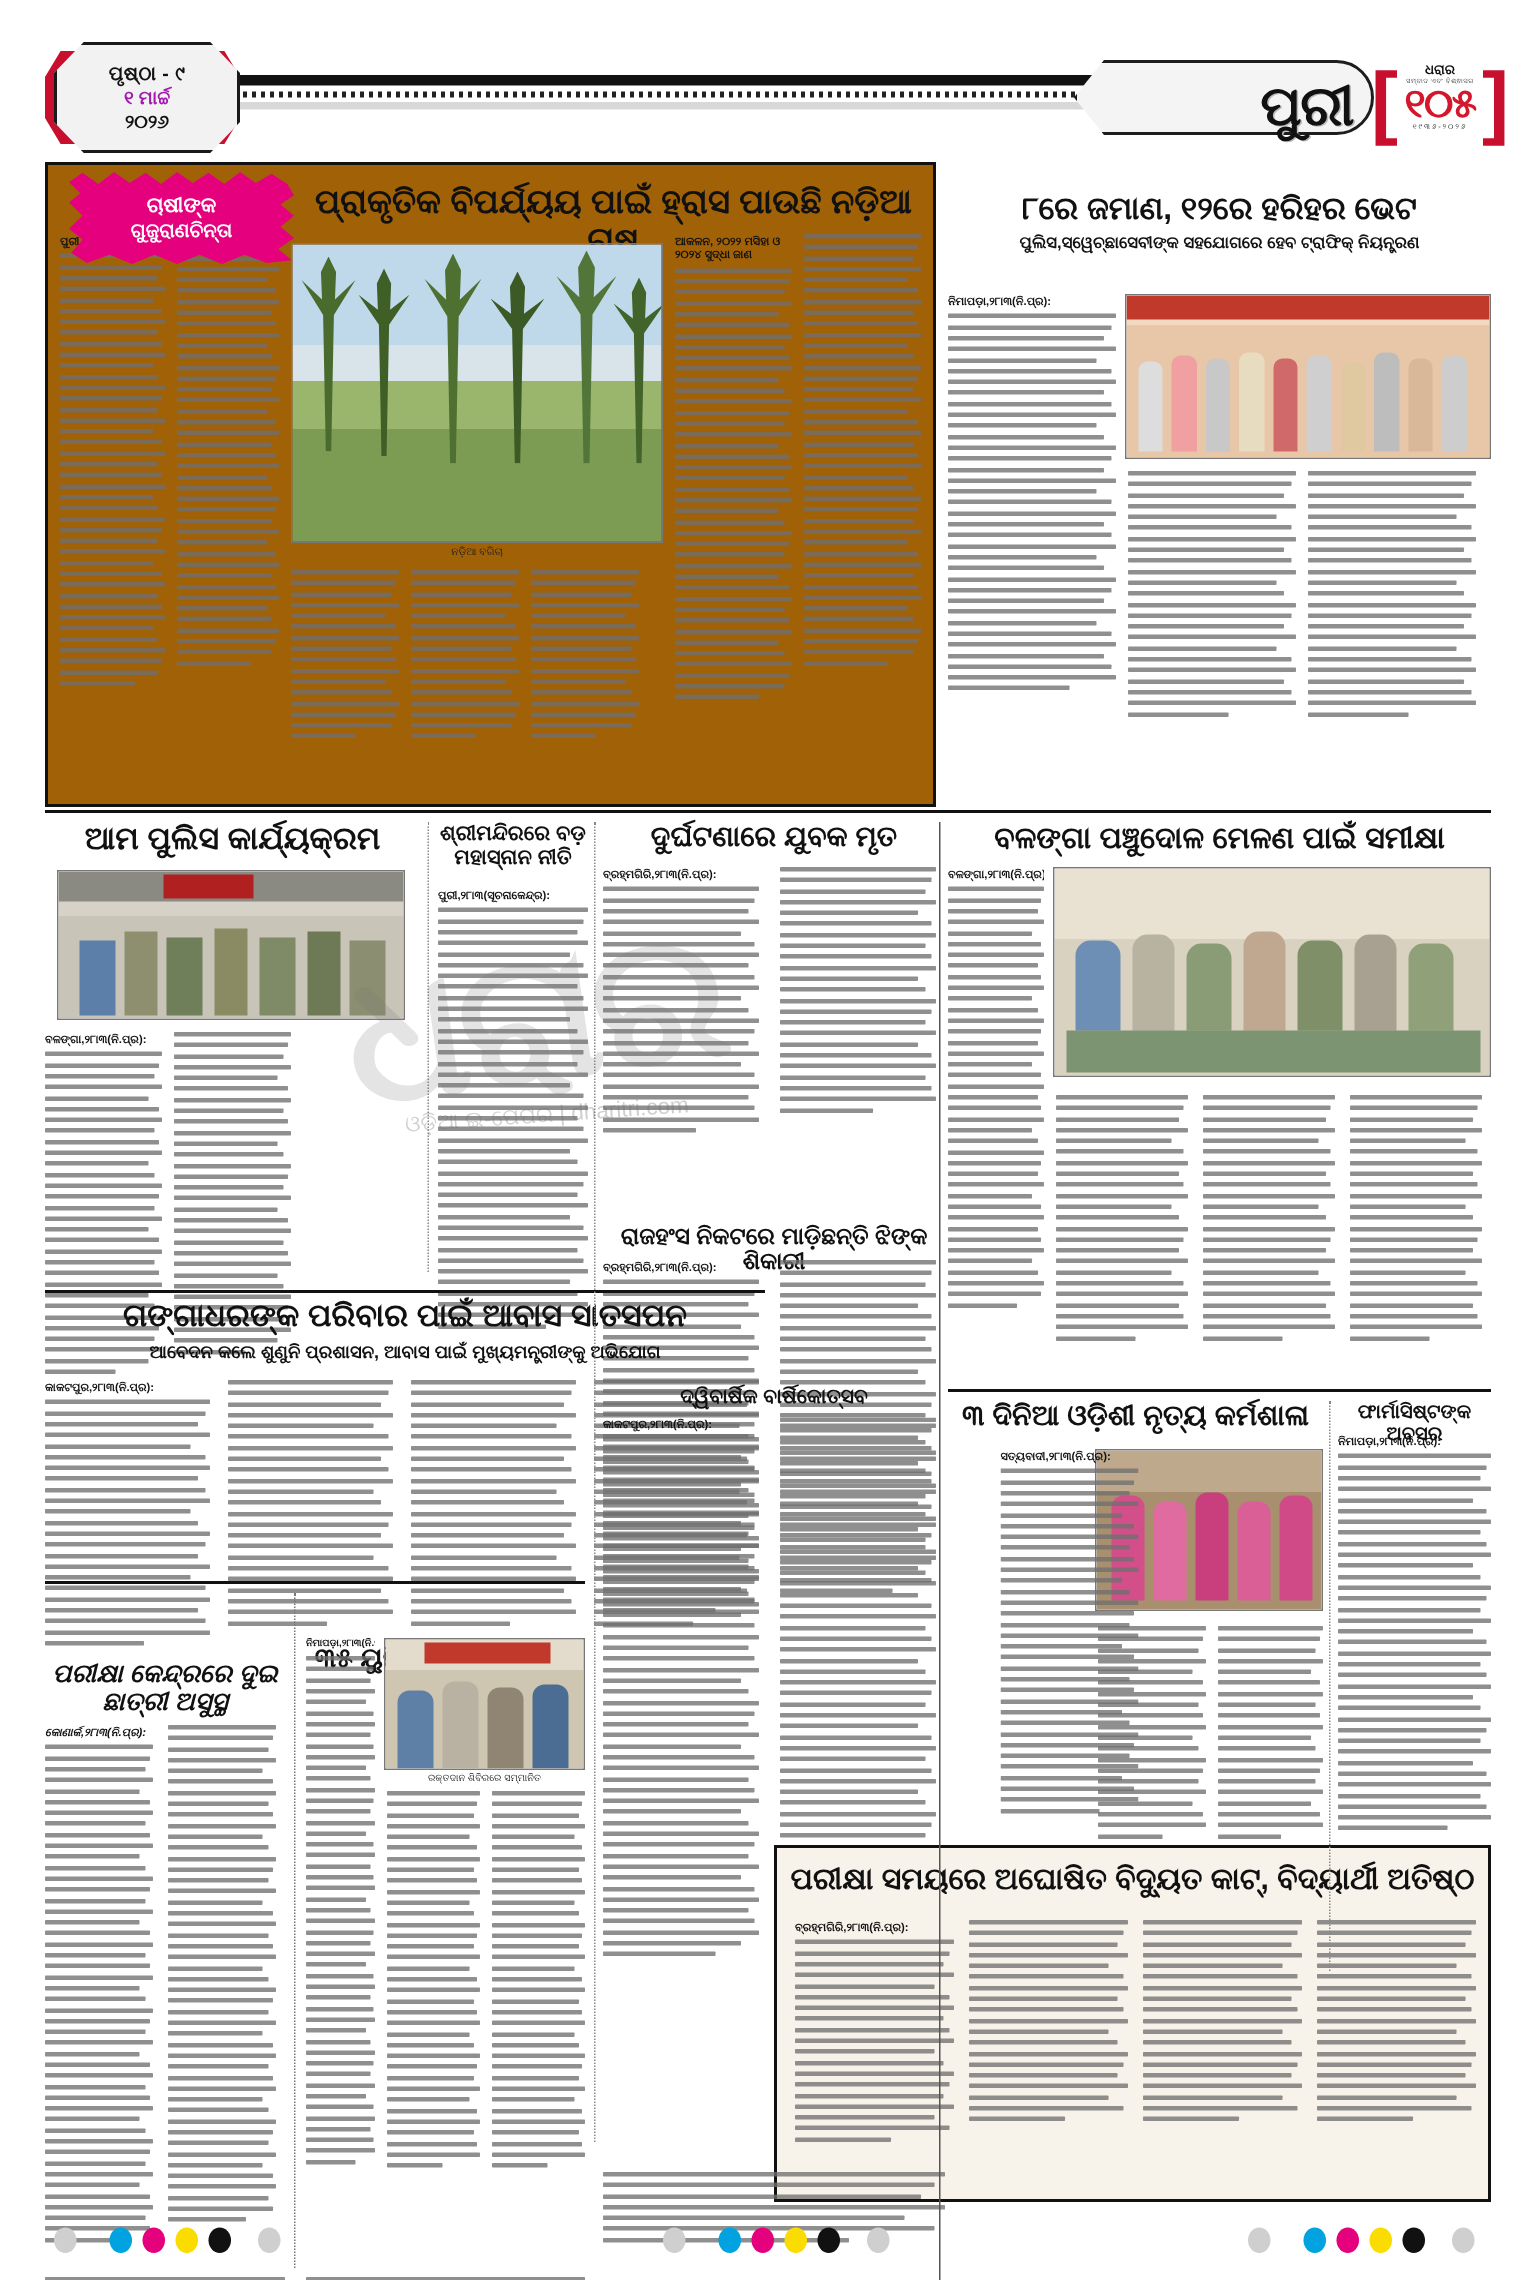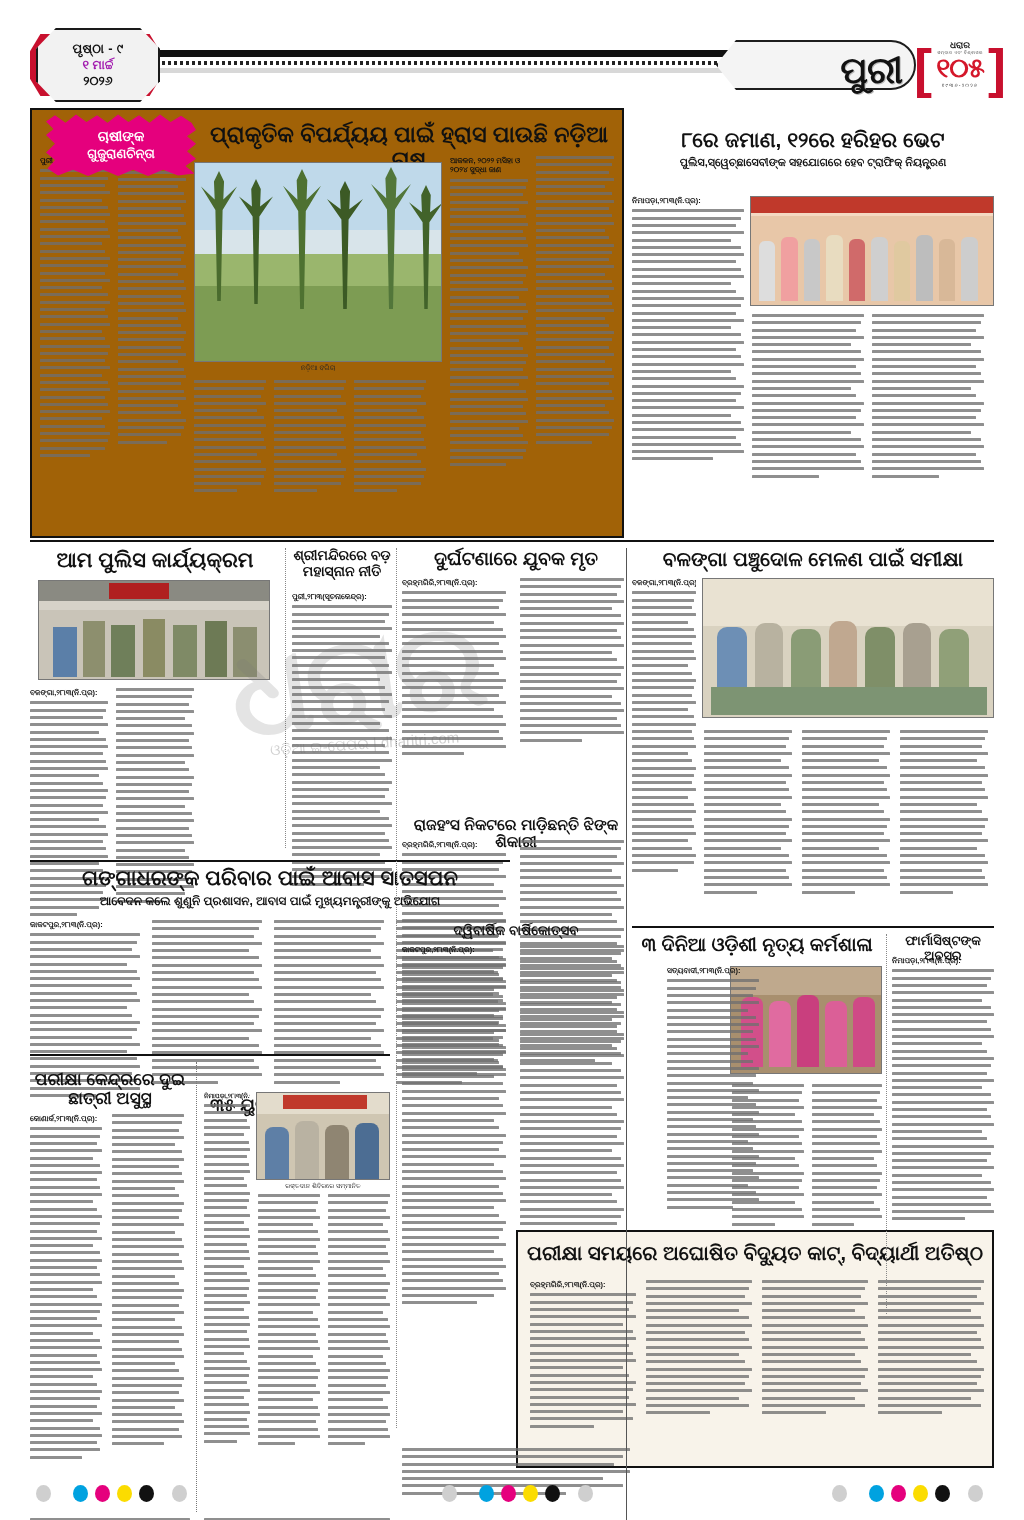--- a/index.html
+++ b/index.html
@@ -1228,21 +1228,21 @@
           <div class="ln s3"></div>
           <div class="ln s1"></div>
           <div class="ln s2"></div>
         <div class="ln s3"></div>
           <div class="ln s1"></div>
           <div class="ln s5"></div>
       </div>
     </div>
 
     <div style="position:absolute;left:0;top:946px;width:360px;height:2px;background:#111;"></div>
-    <div class="box" style="left:0;top:962px;width:160px;">
+    <div class="box" style="left:0;top:998px;width:160px;font-style:italic;">
       <div class="hdl" style="font-size:17px;">ପରୀକ୍ଷା କେନ୍ଦ୍ରରେ ଦୁଇ ଛାତ୍ରୀ ଅସୁସ୍ଥ</div>
       <div class="col" style="left:0;top:44px;width:72px;height:450px;">
         <div class="dateline">କୋଣାର୍କ,୨୮ା୩(ନି.ପ୍ର):</div>
         <div class="ln s1"></div>
           <div class="ln s3"></div>
           <div class="ln s2"></div>
           <div class="ln s1"></div>
         <div class="ln s4"></div>
           <div class="ln s3"></div>
           <div class="ln s1"></div>

